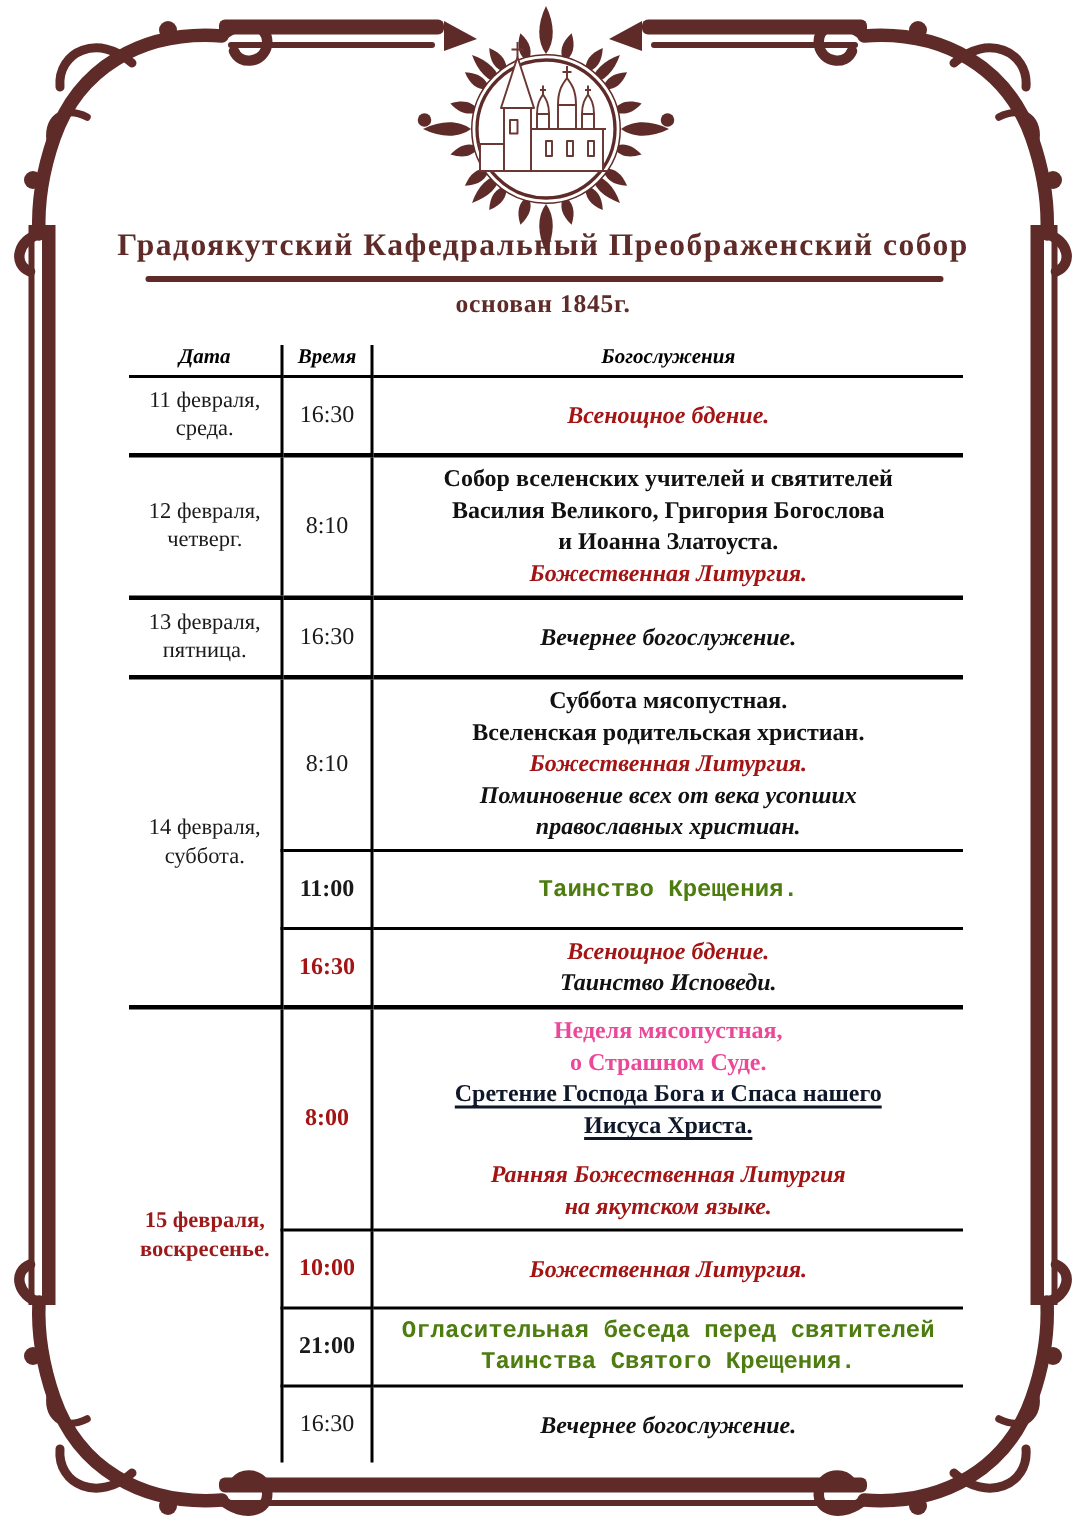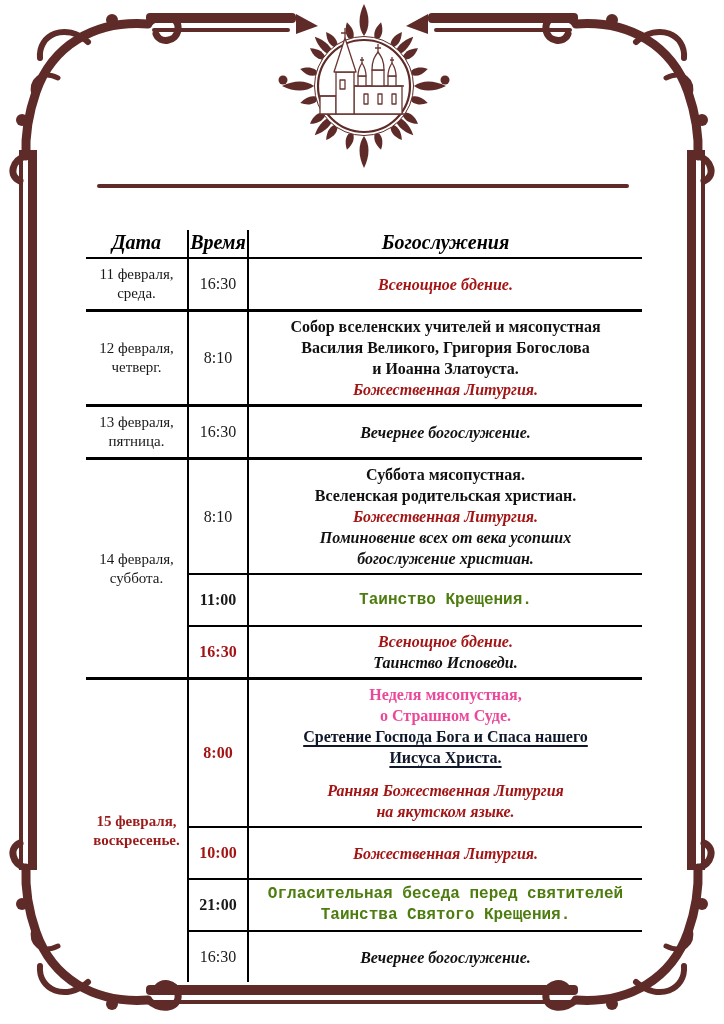--- a/index.html
+++ b/index.html
@@ -18,21 +18,21 @@
     background:#5e2b28; border-radius:2px;
   }
   .subtitle {
     position:absolute; top:193px; left:0; width:100%; text-align:center;
     font-weight:bold; font-size:17px; letter-spacing:0.5px; color:#5e2b28;
   }
 
   .schedule { position:absolute; left:86px; top:230px; }
   table { border-collapse:collapse; table-layout:fixed; width:556px; }
   col.c-date { width:102px; } col.c-time { width:60px; } col.c-svc { width:394px; }
-  th { font-style:italic; font-weight:bold; font-size:20px; color:#000; padding:1px 0 3px 0; }
+  th { font-style:italic; font-weight:bold; font-size:14px; color:#000; padding:1px 0 3px 0; }
   td { vertical-align:middle; }
   .vr { border-right:2px solid #000; }
   .b2 { border-bottom:2px solid #000; }
   .b3 { border-bottom:3px solid #000; }
   .date-cell { text-align:center; font-size:15px; line-height:19px; color:#1a1a1a; padding:3px 2px; }
   .date-red { color:#9c1a1a; font-weight:bold; }
   .time-cell { text-align:center; font-size:16px; color:#1a1a1a; height:42px;margin-top:40px; }
   .t-bold { font-weight:bold; }
   .t-red-bold { font-weight:bold; color:#a31515; }
   .svc-cell { text-align:center; padding:4px 2px; height:42px; }
@@ -144,21 +144,23 @@
         <path d="M24,-10 C24,-17 26,-20 28,-23 C30,-20 32,-17 32,-10 Z"></path>
         <path d="M28,-23 L28,-29 M26,-26 L30,-26" fill="none"></path>
         <rect x="0" y="8" width="4" height="10"></rect>
         <rect x="14" y="8" width="4" height="10"></rect>
         <rect x="28" y="8" width="4" height="10"></rect>
         <rect x="-24" y="-6" width="5" height="9"></rect>
       </g>
     </g>
   </svg>
 
+  <div class="title">Градоякутский Кафедральный Преображенский собор</div>
   <div class="title-underline"></div>
+  <div class="subtitle">основан 1845г.</div>
 
   <div class="schedule">
     <table>
       <colgroup>
         <col class="c-date">
           <col class="c-time">
           <col class="c-svc">
       </colgroup>
       <thead>
         <tr>
@@ -178,21 +180,21 @@
               <div class="svc-line s-red-bold-italic">Всенощное бдение.</div>
             </td>
           </tr>
           <tr>
             <td rowspan="1" class="date-cell vr b3">
               <div>12 февраля,</div>
               <div>четверг.</div>
             </td>
             <td class="time-cell vr t-plain b3">8:10</td>
             <td class="svc-cell b3">
-              <div class="svc-line s-bold">Собор вселенских учителей и мясопустная</div>
+              <div class="svc-line s-bold">Собор вселенских учителей и святителей</div>
               <div class="svc-line s-bold">Василия Великого, Григория Богослова</div>
               <div class="svc-line s-bold">и Иоанна Златоуста.</div>
               <div class="svc-line s-red-bold-italic">Божественная Литургия.</div>
             </td>
           </tr>
           <tr>
             <td rowspan="1" class="date-cell vr b3">
               <div>13 февраля,</div>
               <div>пятница.</div>
             </td>
@@ -205,21 +207,21 @@
             <td rowspan="3" class="date-cell vr b3">
               <div>14 февраля,</div>
               <div>суббота.</div>
             </td>
             <td class="time-cell vr t-plain b2">8:10</td>
             <td class="svc-cell b2">
               <div class="svc-line s-bold">Суббота мясопустная.</div>
               <div class="svc-line s-bold">Вселенская родительская христиан.</div>
               <div class="svc-line s-red-bold-italic">Божественная Литургия.</div>
               <div class="svc-line s-bold-italic">Поминовение всех от века усопших</div>
-              <div class="svc-line s-bold-italic">богослужение христиан.</div>
+              <div class="svc-line s-bold-italic">православных христиан.</div>
             </td>
           </tr>
           <tr>
             <td class="time-cell vr t-bold b2">11:00</td>
             <td class="svc-cell b2">
               <div class="svc-line s-blue-bold">Таинство Крещения.</div>
             </td>
           </tr>
           <tr>
             <td class="time-cell vr t-red-bold b3">16:30</td>

